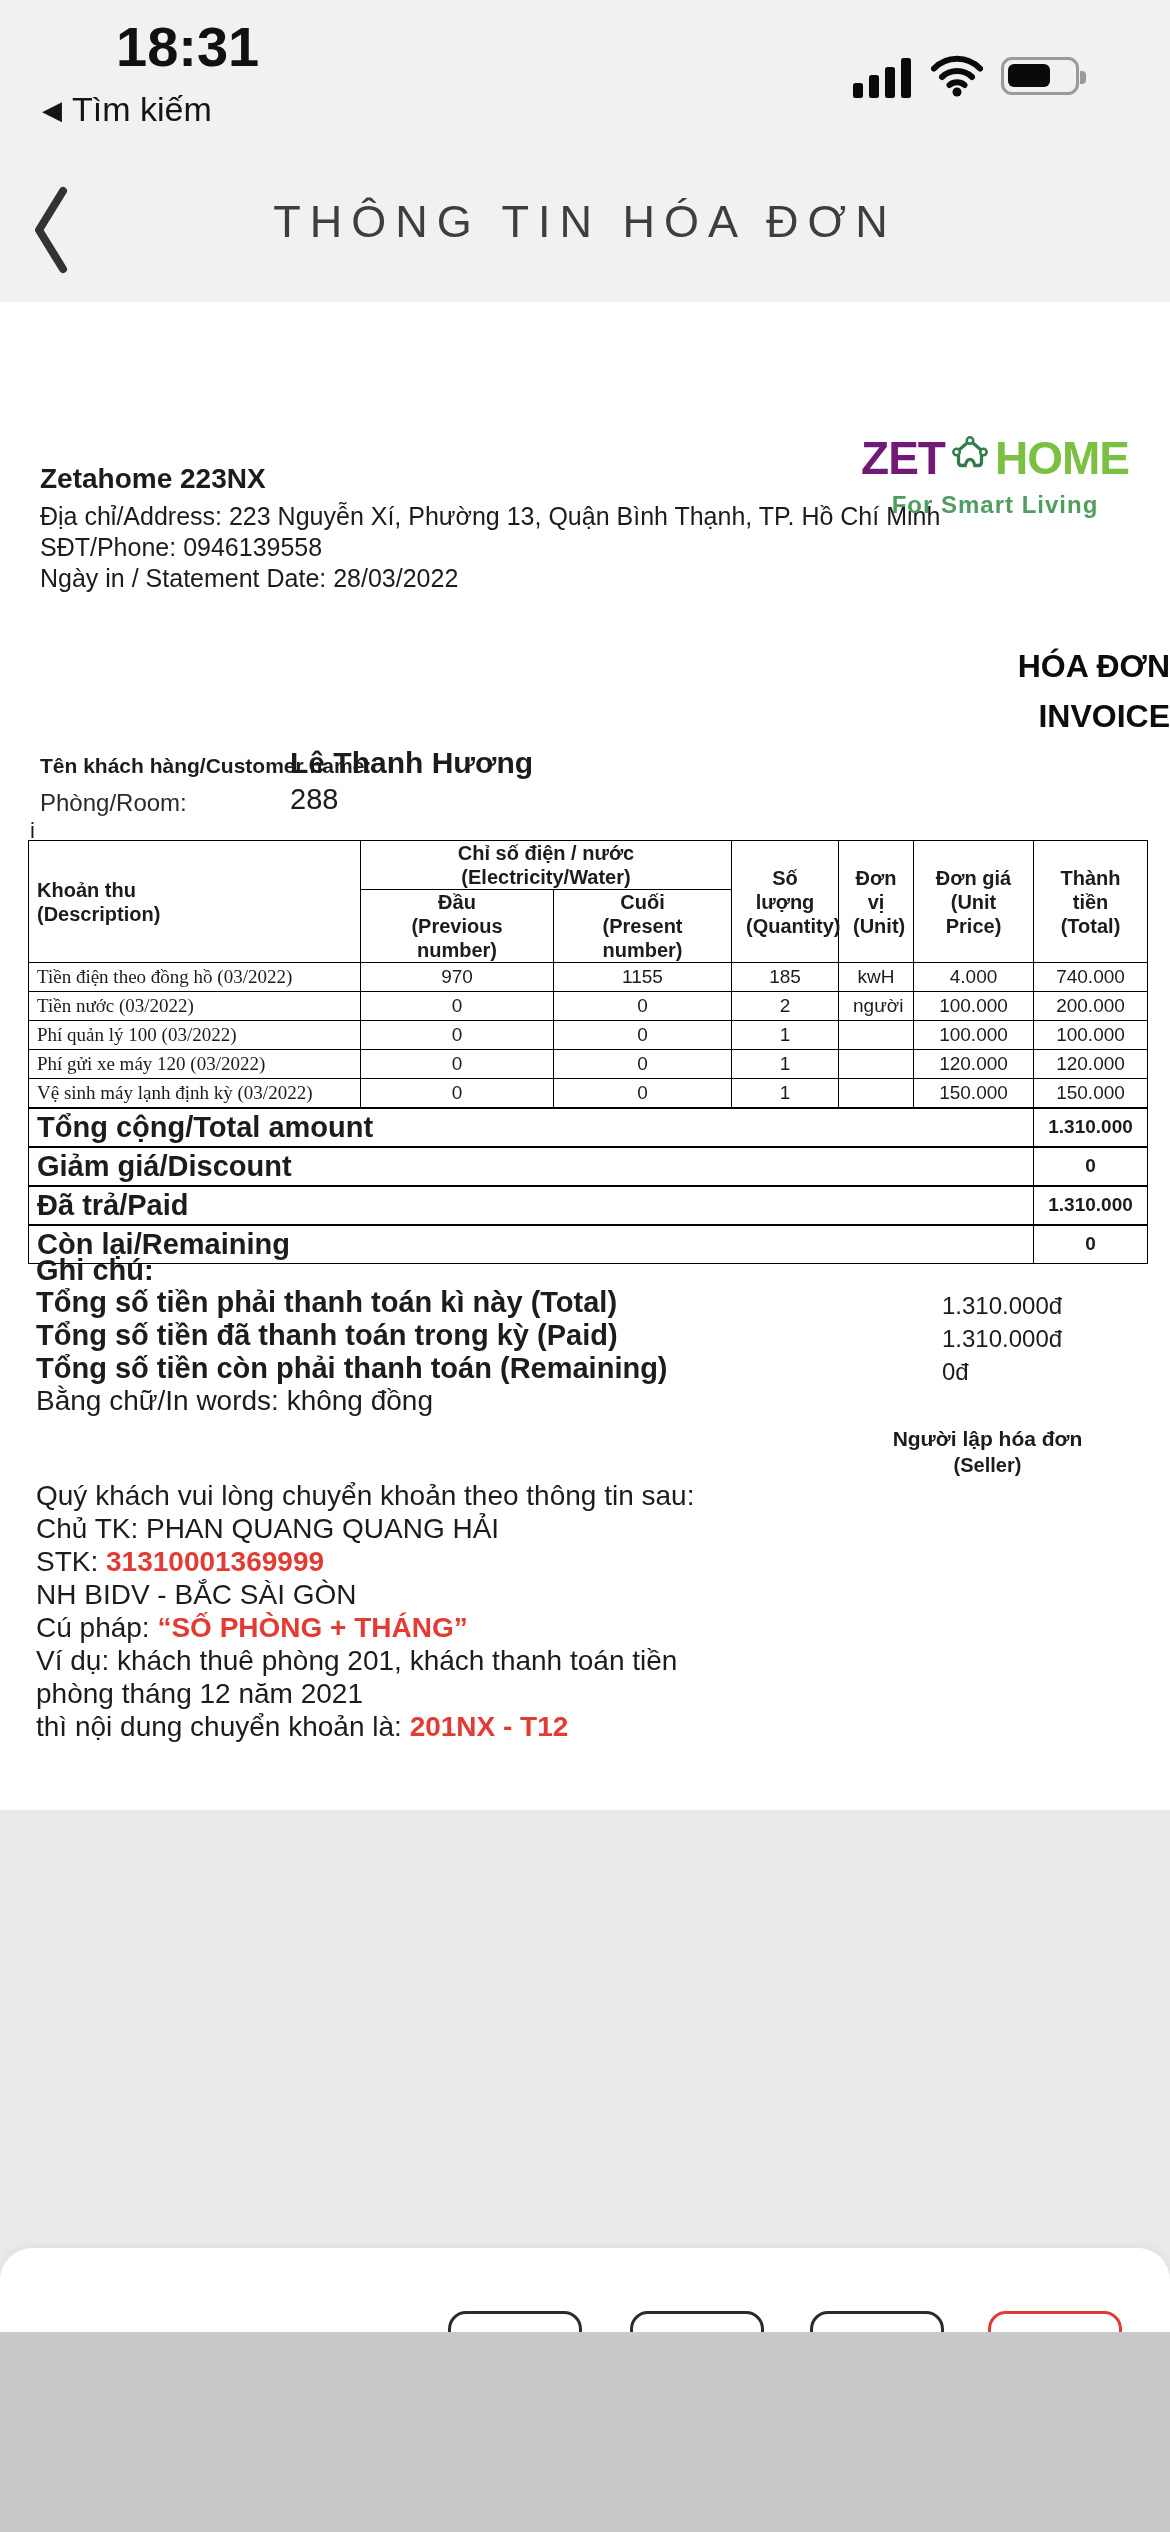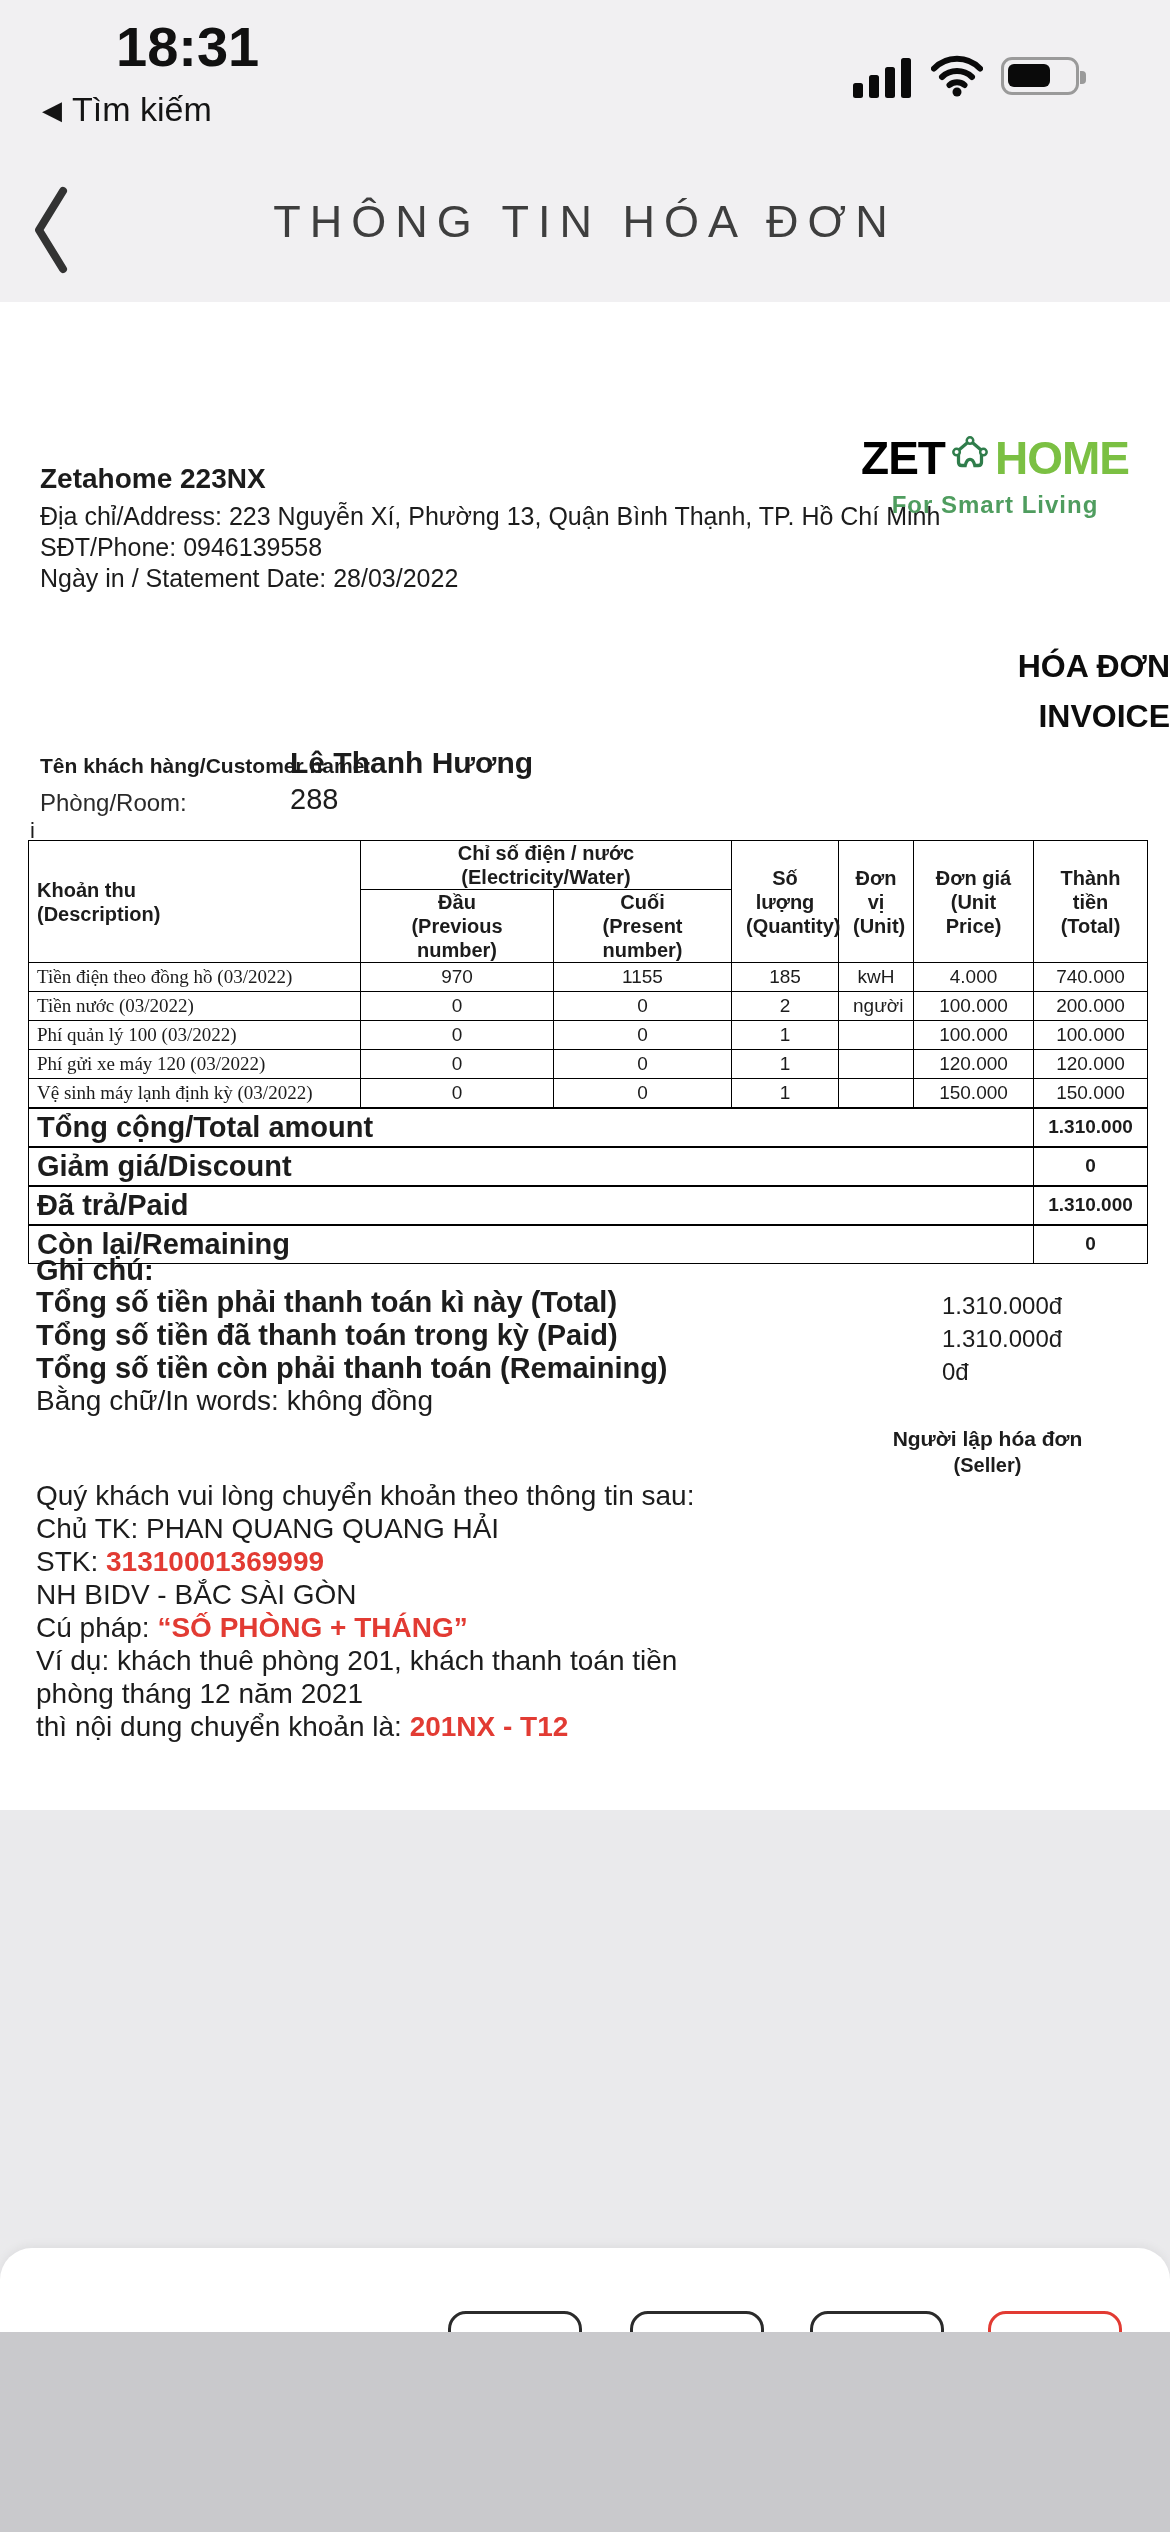--- a/index.html
+++ b/index.html
@@ -119,21 +119,21 @@
 
     <div class="abs company">
       <div class="cname">Zetahome 223NX</div>
       <div class="cline">Địa chỉ/Address: 223 Nguyễn Xí, Phường 13, Quận Bình Thạnh, TP. Hồ Chí Minh</div>
       <div class="cline">SĐT/Phone: 0946139558</div>
       <div class="cline">Ngày in / Statement Date: 28/03/2022</div>
     </div>
 
     <div class="abs logo">
       <div class="row1">
-        <span style="color:#000000">ZET</span>
+        <span style="color:#701a75">ZET</span>
         <span style="margin:0 2px;">
           <svg width="46" height="48" viewBox="0 0 48 48">
             <path d="M10 22 L24 10 L38 22" fill="none" stroke="#2f7d4b" stroke-width="3.4" stroke-linecap="round" stroke-linejoin="round"></path>
             <path d="M12 24 V32.5 Q12 36 15.5 36 H19 Q20.5 29.5 24 29.5 Q27.5 29.5 29 36 H32.5 Q36 36 36 32.5 V24" fill="none" stroke="#2f7d4b" stroke-width="3.4" stroke-linecap="round"></path>
             <circle cx="10" cy="22" r="3.4" fill="#fff" stroke="#2f7d4b" stroke-width="2.6"></circle>
             <circle cx="24" cy="10" r="3.4" fill="#fff" stroke="#2f7d4b" stroke-width="2.6"></circle>
             <circle cx="38" cy="22" r="3.4" fill="#fff" stroke="#2f7d4b" stroke-width="2.6"></circle>
           </svg>
         </span>
         <span style="color:#7bc043">HOME</span>

